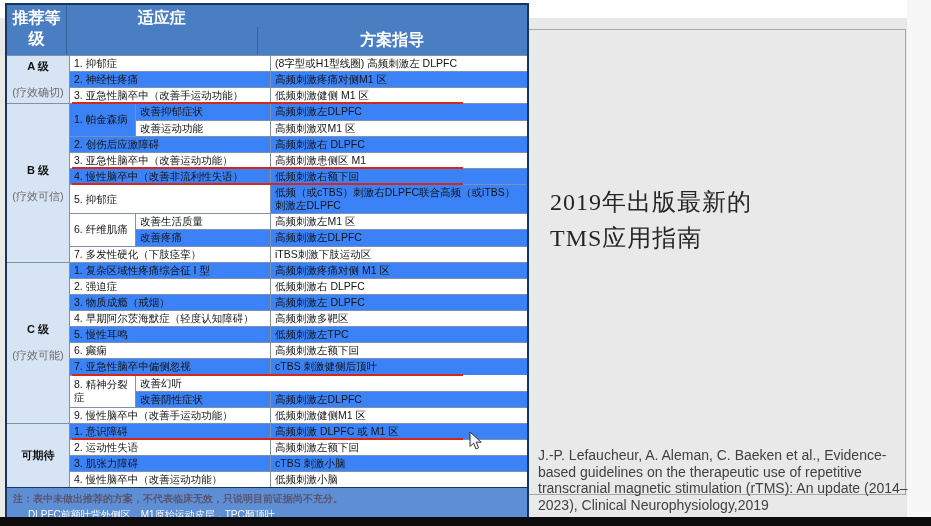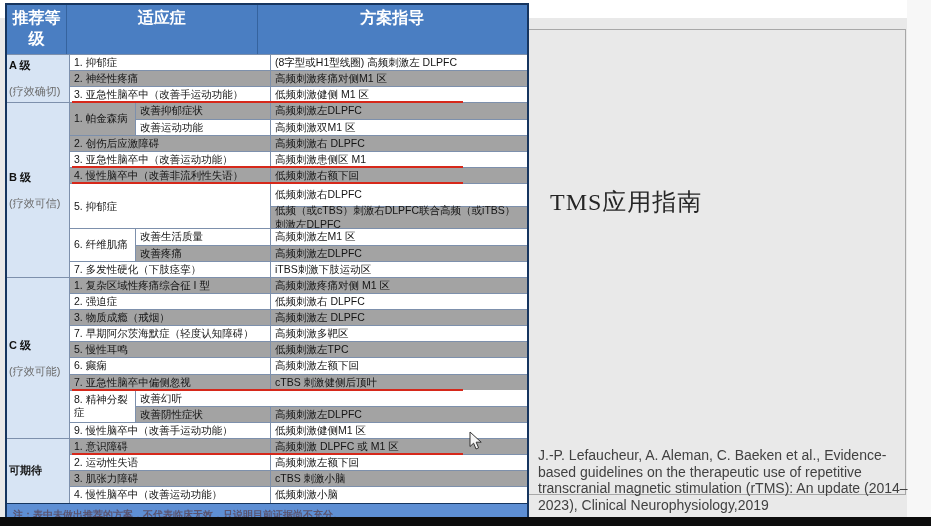--- a/index.html
+++ b/index.html
@@ -18,42 +18,42 @@
                font-size:24px;line-height:36px;color:#252525;letter-spacing:1px;}
   .citation{position:absolute;left:538px;top:447px;width:376px;font-size:14px;
             line-height:16.6px;color:#414141;}
 
   
   .tbl{position:absolute;left:5px;top:3px;width:520px;border:2px solid #16355f;
        background:#fff;box-sizing:content-box;font-size:10.5px;color:#141414;}
   .hdr{display:flex;background:#4a7ec2;color:#fff;font-weight:bold;font-size:16px;}
   .hdr .hcell{padding:3px 0 4px;text-align:center;border-left:1px solid #35639e;box-sizing:border-box;}
   .hdr .hcell:first-child{border-left:none;}
-  .h1{width:62px;} .h2{width:201px;} .h3{width:285px;}
+  .h1{width:62px;} .h2{width:201px;} .h3{width:285px;margin-top:22px;}
 
   .section-row{display:flex;align-items:stretch;}
   .level-cell{width:62px;box-sizing:border-box;background:#d7e4f4;border-top:1px solid #7d90ac;
-              display:flex;flex-direction:column;align-items:flex-start;justify-content:center;
+              display:flex;flex-direction:column;align-items:center;justify-content:center;
               text-align:center;padding:2px;gap:12px;}
   .level-name{font-weight:bold;font-size:11px;color:#111;}
   .level-qual{font-size:11px;color:#6b6b6b;line-height:1.25;}
   .section-col{flex:1;display:flex;flex-direction:column;}
 
   .t-row{display:flex;align-items:stretch;position:relative;}
   .cell{box-sizing:border-box;border-left:1px solid #7d90ac;border-top:1px solid #7d90ac;
         padding:1px 4px;line-height:1.25;min-height:15.6px;display:flex;align-items:center;}
   .ind{width:201px;}
   .gui{width:257px;}
   .group-label{width:66px;}
   .sub-wrap{flex:1;display:flex;flex-direction:column;}
   .sub-row{display:flex;flex:1;}
   .sub-label{width:135px;}
   .gcol{display:flex;flex-direction:column;width:257px;}
   .gcol .gui{width:257px;flex:1;}
-  .bg0{background:#ffffff;} .bg1{background:#a3a3a3;}
+  .bg0{background:#ffffff;} .bg1{background:#3b82f6;}
 
   .red-row::after{content:'';position:absolute;left:3px;right:14%;bottom:-1px;height:2px;
                   background:#d6281a;z-index:4;}
 
   .notes{background:#5e8fd4;border-top:1px solid #16355f;padding:3px 6px 5px;font-size:10px;
          line-height:1.55;}
   .note1{color:#5a5470;font-weight:bold;}
   .note2{color:#ffffff;font-weight:normal;padding-left:15px;}
   .note3{color:#cfe0f5;}
 
@@ -62,20 +62,21 @@
 </head>
 <body>
 
 <div class="stage">
 
   <div class="slide-bg"></div>
   <div class="right-strip"></div>
   <div class="placeholder-border"></div>
 
   <div class="slide-title">
+    <div>2019年出版最新的</div>
     <div>TMS应用指南</div>
   </div>
 
   <div class="citation">J.-P. Lefaucheur, A. Aleman, C. Baeken et al., Evidence-based guidelines on the therapeutic use of repetitive transcranial magnetic stimulation (rTMS): An update (2014–2023), Clinical Neurophysiology,2019</div>
 
   <div class="tbl">
     <div class="hdr">
       <div class="hcell h1">推荐等级</div>
       <div class="hcell h2">适应症</div>
       <div class="hcell h3">方案指导</div>
@@ -128,21 +129,20 @@
               <div class="cell ind bg0">3. 亚急性脑卒中（改善运动功能）</div>
               <div class="cell gui bg0">高频刺激患侧区 M1</div>
             </div>
             <div class="t-row red-row">
               <div class="cell ind bg1">4. 慢性脑卒中（改善非流利性失语）</div>
               <div class="cell gui bg1">低频刺激右额下回</div>
             </div>
             <div class="t-row">
               <div class="cell ind bg0">5. 抑郁症</div>
               <div class="gcol">
-                <div class="cell gui bg0">低频刺激右DLPFC</div>
                 <div class="cell gui bg1">低频（或cTBS）刺激右DLPFC联合高频（或iTBS）刺激左DLPFC</div>
               </div>
             </div>
             <div class="t-row">
               <div class="cell group-label bg0">6. 纤维肌痛</div>
               <div class="sub-wrap">
                 <div class="sub-row">
                   <div class="cell sub-label bg0">改善生活质量</div>
                   <div class="cell gui bg0">高频刺激左M1 区</div>
                 </div>
@@ -170,21 +170,21 @@
             </div>
             <div class="t-row">
               <div class="cell ind bg0">2. 强迫症</div>
               <div class="cell gui bg0">低频刺激右 DLPFC</div>
             </div>
             <div class="t-row">
               <div class="cell ind bg1">3. 物质成瘾（戒烟）</div>
               <div class="cell gui bg1">高频刺激左 DLPFC</div>
             </div>
             <div class="t-row">
-              <div class="cell ind bg0">7. 早期阿尔茨海默症（轻度认知障碍）</div>
+              <div class="cell ind bg0">4. 早期阿尔茨海默症（轻度认知障碍）</div>
               <div class="cell gui bg0">高频刺激多靶区</div>
             </div>
             <div class="t-row">
               <div class="cell ind bg1">5. 慢性耳鸣</div>
               <div class="cell gui bg1">低频刺激左TPC</div>
             </div>
             <div class="t-row">
               <div class="cell ind bg0">6. 癫痫</div>
               <div class="cell gui bg0">高频刺激左额下回</div>
             </div>

